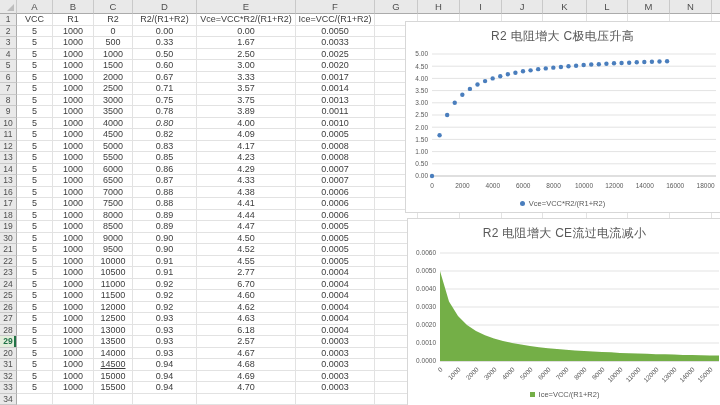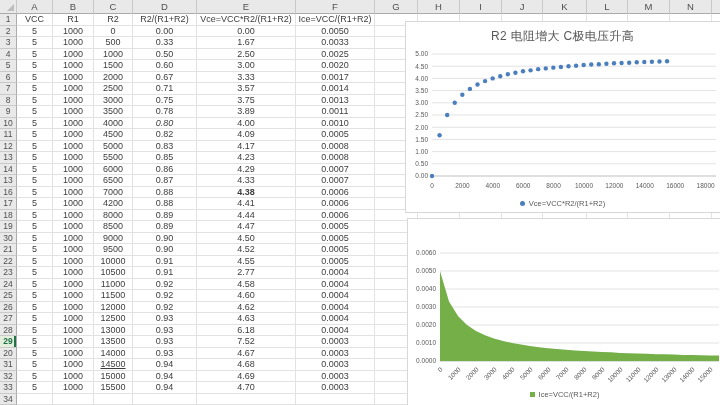--- a/index.html
+++ b/index.html
@@ -354,37 +354,37 @@
         <div class="cell" style="width: 42px;"></div>
         <div class="cell" style="width: 42px;"></div>
         <div class="cell" style="width: 40px;"></div>
       </div>
       <div class="shrow">
         <div class="rh">16</div>
         <div class="cell" style="width: 36px;">5</div>
         <div class="cell" style="width: 41px;">1000</div>
         <div class="cell" style="width: 39px;">7000</div>
         <div class="cell" style="width: 64px;">0.88</div>
-        <div class="cell" style="width: 99px; font-weight: bold;">4.38</div>
+        <div class="cell" style="width: 99px;">4.38</div>
         <div class="cell" style="width: 79px;">0.0006</div>
         <div class="cell" style="width: 43px;"></div>
         <div class="cell" style="width: 42px;"></div>
         <div class="cell" style="width: 42px;"></div>
         <div class="cell" style="width: 41px;"></div>
         <div class="cell" style="width: 44px;"></div>
         <div class="cell" style="width: 41px;"></div>
         <div class="cell" style="width: 42px;"></div>
         <div class="cell" style="width: 42px;"></div>
         <div class="cell" style="width: 40px;"></div>
       </div>
       <div class="shrow">
         <div class="rh">17</div>
         <div class="cell" style="width: 36px;">5</div>
         <div class="cell" style="width: 41px;">1000</div>
-        <div class="cell" style="width: 39px;">4200</div>
+        <div class="cell" style="width: 39px;">7500</div>
         <div class="cell" style="width: 64px;">0.88</div>
         <div class="cell" style="width: 99px;">4.41</div>
         <div class="cell" style="width: 79px;">0.0006</div>
         <div class="cell" style="width: 43px;"></div>
         <div class="cell" style="width: 42px;"></div>
         <div class="cell" style="width: 42px;"></div>
         <div class="cell" style="width: 41px;"></div>
         <div class="cell" style="width: 44px;"></div>
         <div class="cell" style="width: 41px;"></div>
         <div class="cell" style="width: 42px;"></div>
@@ -498,21 +498,21 @@
         <div class="cell" style="width: 42px;"></div>
         <div class="cell" style="width: 42px;"></div>
         <div class="cell" style="width: 40px;"></div>
       </div>
       <div class="shrow">
         <div class="rh">24</div>
         <div class="cell" style="width: 36px;">5</div>
         <div class="cell" style="width: 41px;">1000</div>
         <div class="cell" style="width: 39px;">11000</div>
         <div class="cell" style="width: 64px;">0.92</div>
-        <div class="cell" style="width: 99px;">4.58</div>
+        <div class="cell" style="width: 99px;">6.70</div>
         <div class="cell" style="width: 79px;">0.0004</div>
         <div class="cell" style="width: 43px;"></div>
         <div class="cell" style="width: 42px;"></div>
         <div class="cell" style="width: 42px;"></div>
         <div class="cell" style="width: 41px;"></div>
         <div class="cell" style="width: 44px;"></div>
         <div class="cell" style="width: 41px;"></div>
         <div class="cell" style="width: 42px;"></div>
         <div class="cell" style="width: 42px;"></div>
         <div class="cell" style="width: 40px;"></div>
@@ -588,21 +588,21 @@
         <div class="cell" style="width: 42px;"></div>
         <div class="cell" style="width: 42px;"></div>
         <div class="cell" style="width: 40px;"></div>
       </div>
       <div class="shrow">
         <div class="rh sel">29</div>
         <div class="cell" style="width: 36px;">5</div>
         <div class="cell" style="width: 41px;">1000</div>
         <div class="cell" style="width: 39px;">13500</div>
         <div class="cell" style="width: 64px;">0.93</div>
-        <div class="cell" style="width: 99px;">7.52</div>
+        <div class="cell" style="width: 99px;">2.57</div>
         <div class="cell" style="width: 79px;">0.0003</div>
         <div class="cell" style="width: 43px;"></div>
         <div class="cell" style="width: 42px;"></div>
         <div class="cell" style="width: 42px;"></div>
         <div class="cell" style="width: 41px;"></div>
         <div class="cell" style="width: 44px;"></div>
         <div class="cell" style="width: 41px;"></div>
         <div class="cell" style="width: 42px;"></div>
         <div class="cell" style="width: 42px;"></div>
         <div class="cell" style="width: 40px;"></div>
@@ -800,19 +800,20 @@
         <text transform="translate(161,151) rotate(-45)" text-anchor="end" font-size="6.5" fill="#595959">7000</text>
         <text transform="translate(179,151) rotate(-45)" text-anchor="end" font-size="6.5" fill="#595959">8000</text>
         <text transform="translate(197,151) rotate(-45)" text-anchor="end" font-size="6.5" fill="#595959">9000</text>
         <text transform="translate(215,151) rotate(-45)" text-anchor="end" font-size="6.5" fill="#595959">10000</text>
         <text transform="translate(233,151) rotate(-45)" text-anchor="end" font-size="6.5" fill="#595959">11000</text>
         <text transform="translate(251,151) rotate(-45)" text-anchor="end" font-size="6.5" fill="#595959">12000</text>
         <text transform="translate(269,151) rotate(-45)" text-anchor="end" font-size="6.5" fill="#595959">13000</text>
         <text transform="translate(287,151) rotate(-45)" text-anchor="end" font-size="6.5" fill="#595959">14000</text>
         <text transform="translate(305,151) rotate(-45)" text-anchor="end" font-size="6.5" fill="#595959">15000</text>
       </svg>
+    <div class="chart-title" style="color: rgb(89, 89, 89);">R2 电阻增大 CE流过电流减小</div>
     <div class="legend">
       <span class="lg-sq" style="background: rgb(116, 175, 71);"></span>
       <span>Ice=VCC/(R1+R2)</span>
     </div>
   </div>
 
 </div>
 
 </body></html>

